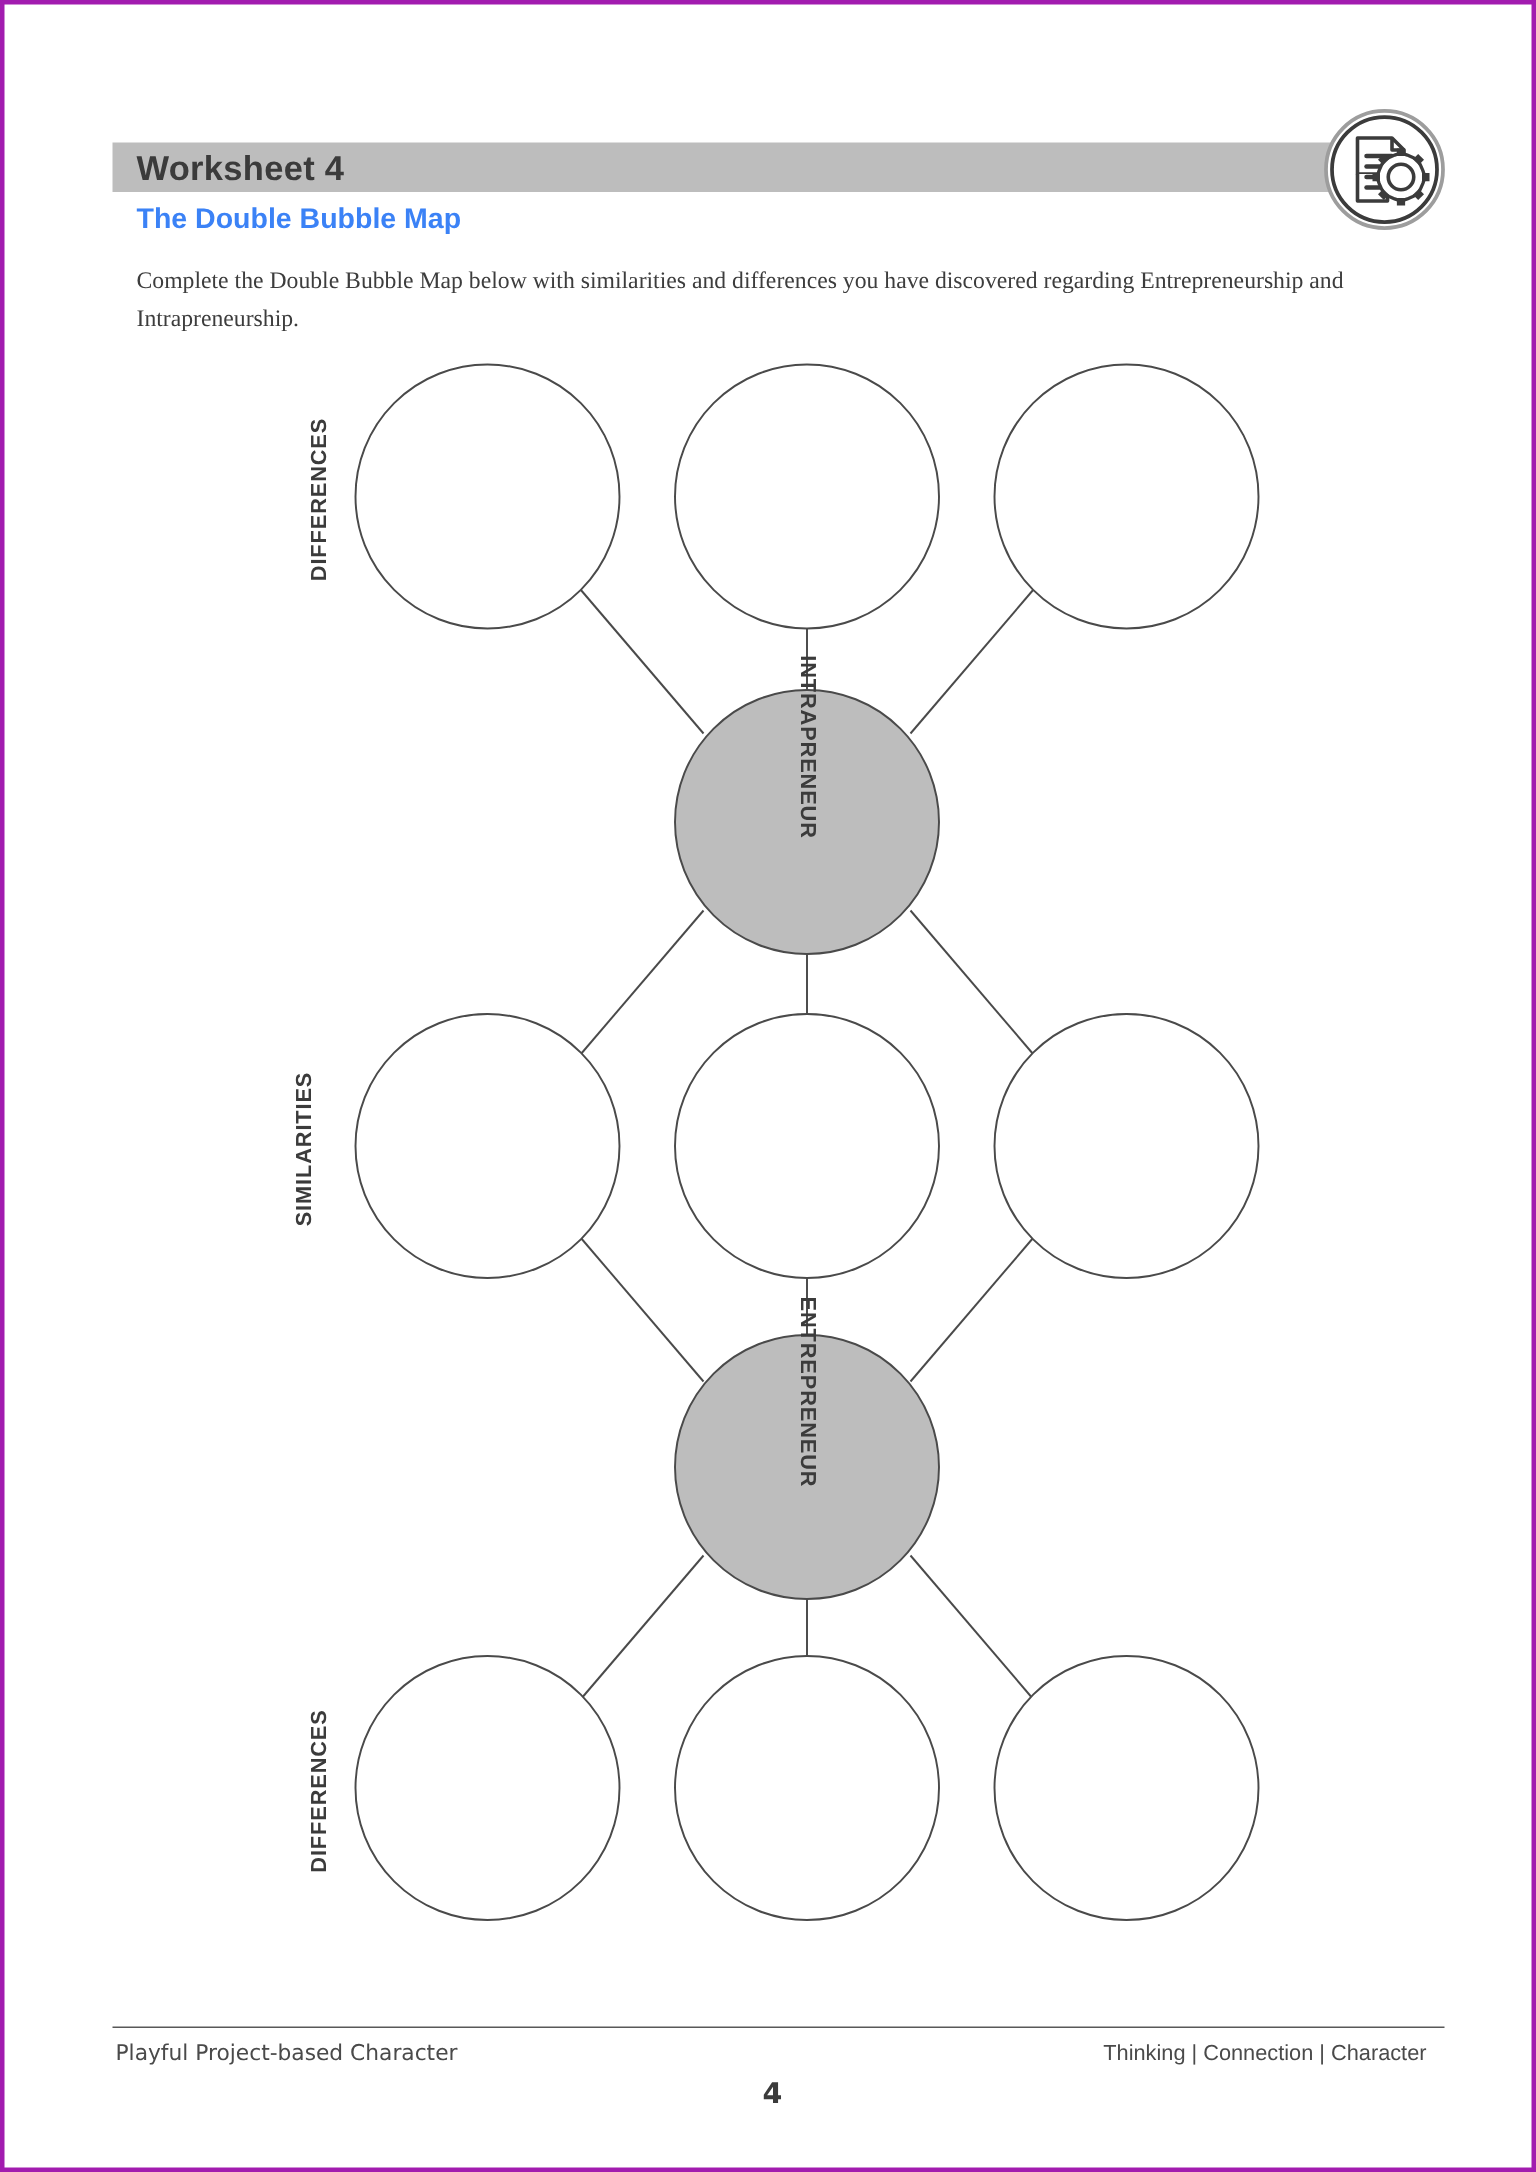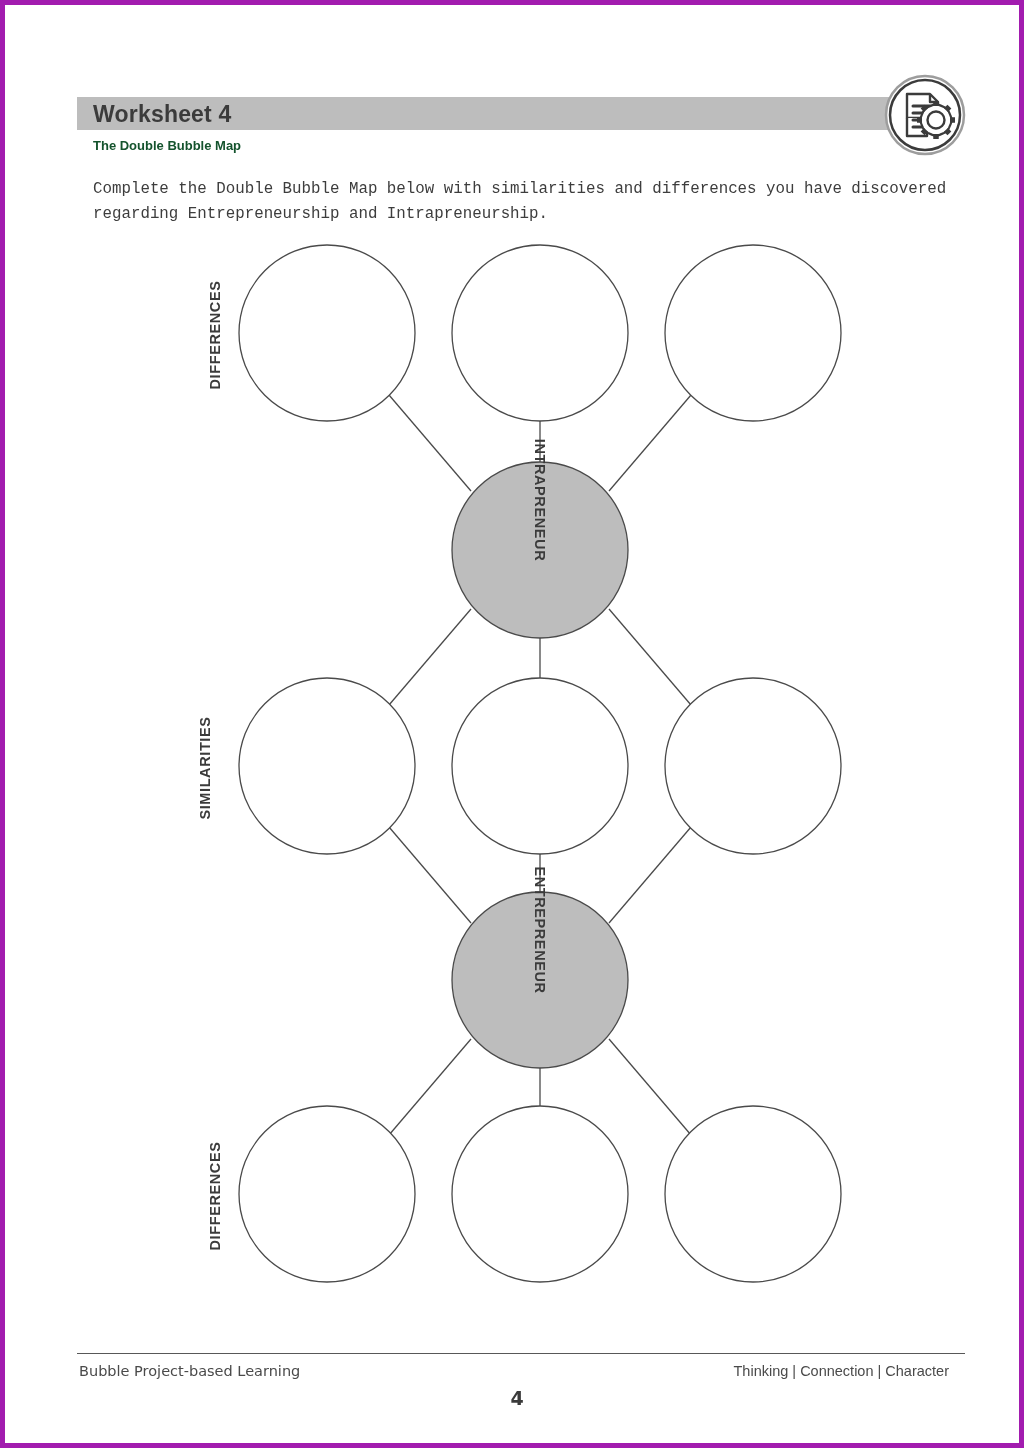--- a/index.html
+++ b/index.html
@@ -12,21 +12,21 @@
     font-family: "Liberation Sans", sans-serif;
     color: #3a3a3a;
     position: relative;
     overflow: hidden;
   }
   .page {
     position: absolute;
     left: 0; top: 0;
     width: 1024px; height: 1448px;
     background: #ffffff;
-    border: 5px solid #a21caf;
+    border: 3px solid #a21caf;
   }
 
   
   .header-bar {
     position: absolute;
     left: 72px; top: 92px;
     width: 818px; height: 33px;
     background: #bdbdbd;
   }
   .header-title {
@@ -40,32 +40,32 @@
     letter-spacing: 0.2px;
   }
   .header-icon {
     position: absolute;
     left: 878px; top: 68px;
     width: 84px; height: 84px;
   }
   .subtitle {
     position: absolute;
     left: 88px; top: 133px;
-    font-size: 13px;
-    font-weight: bold;
-    color: #14532d;
+    font-size: 19px;
+    font-weight: bold;
+    color: #3b82f6;
   }
   .instructions {
     position: absolute;
     left: 88px; top: 172px;
     width: 872px;
     font-size: 15.8px;
     line-height: 25px;
     color: #3d3d3d;
-    font-family: Liberation Mono, monospace;
+    font-family: Liberation Serif, serif;
   }
 
   
   .diagram {
     position: absolute;
     left: 0px; top: 228px;
     width: 1024px; height: 1090px;
   }
   .diagram svg { display: block; }
 
@@ -227,17 +227,17 @@
   <div style="position:absolute;left:445px;top:908px;width:180px;height:34px;
               transform:rotate(90deg);transform-origin:50% 50%;
               text-align:center;line-height:34px;font-size:14.5px;font-weight:bold;
               letter-spacing:0.6px;color:#3b3b3b;white-space:nowrap;">ENTREPRENEUR</div>
 
   <div class="side-label side-diff-top">DIFFERENCES</div>
   <div class="side-label side-sim">SIMILARITIES</div>
   <div class="side-label side-diff-bot">DIFFERENCES</div>
 
   <div class="footer-rule"></div>
-  <div class="footer-left">Bubble Project-based Learning</div>
+  <div class="footer-left">Playful Project-based Character</div>
   <div class="footer-right">Thinking  |  Connection  |  Character</div>
   <div class="page-number">4</div>
 
 </div>
 
 </body></html>

